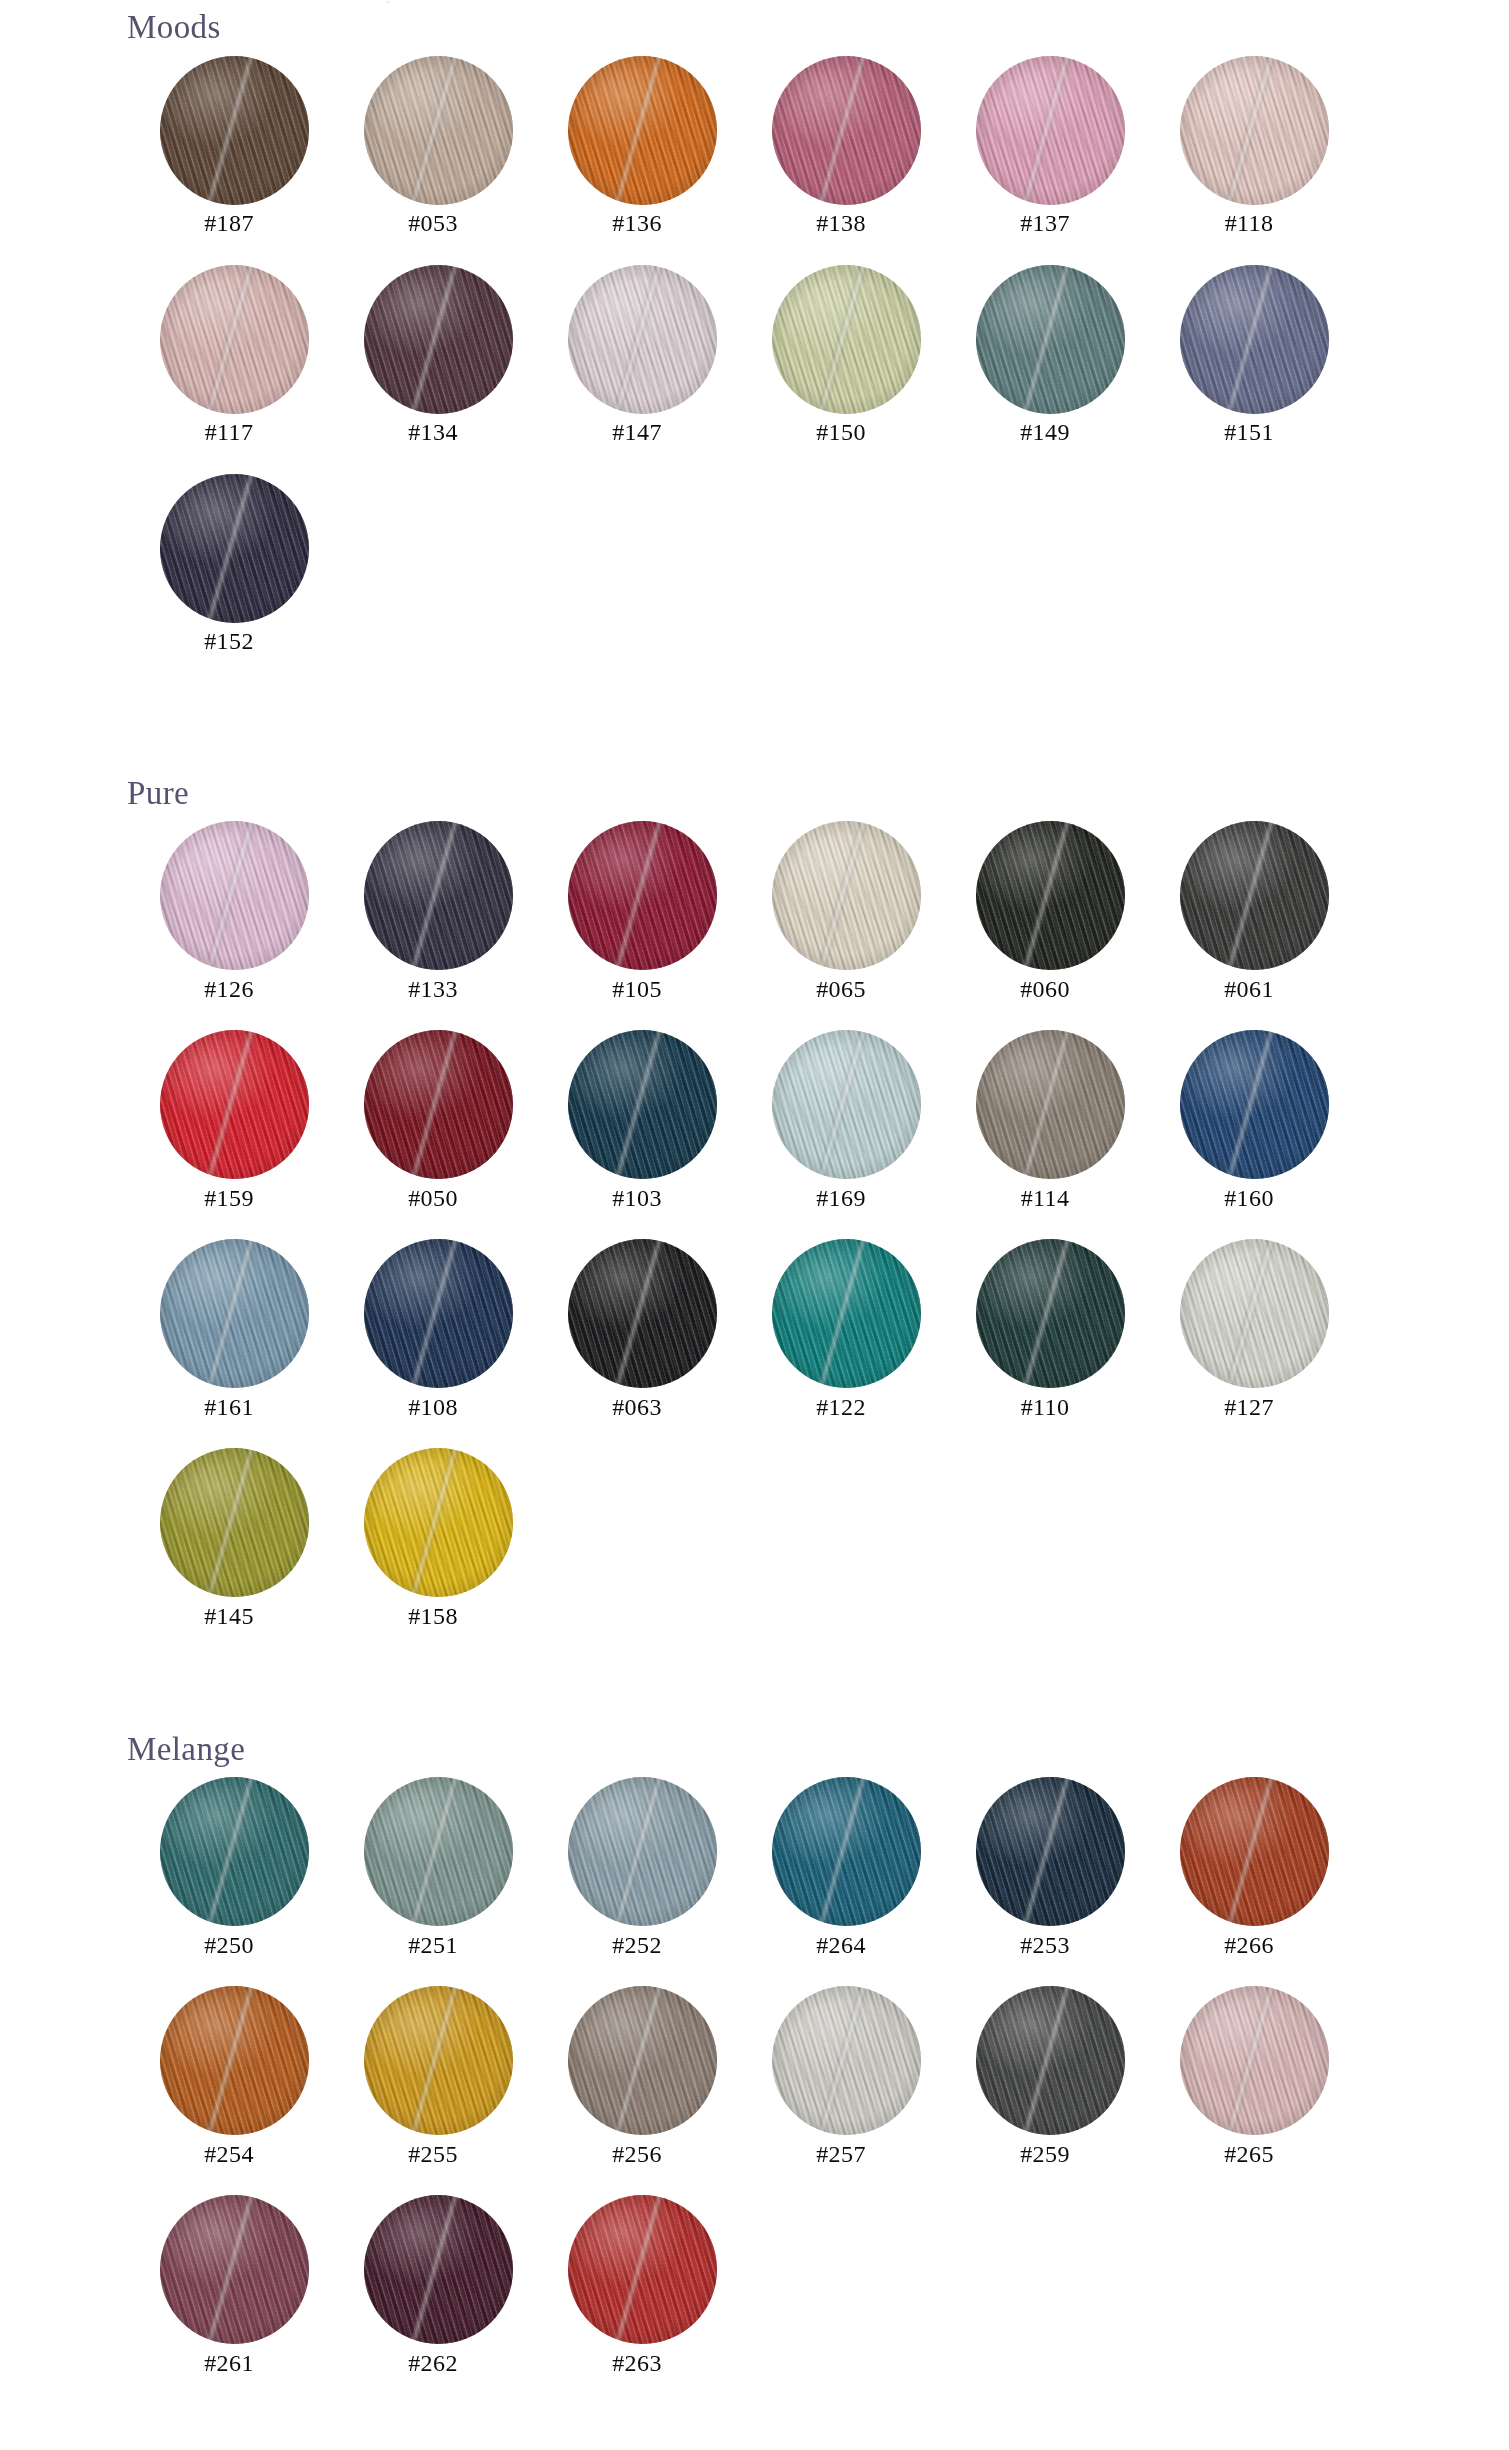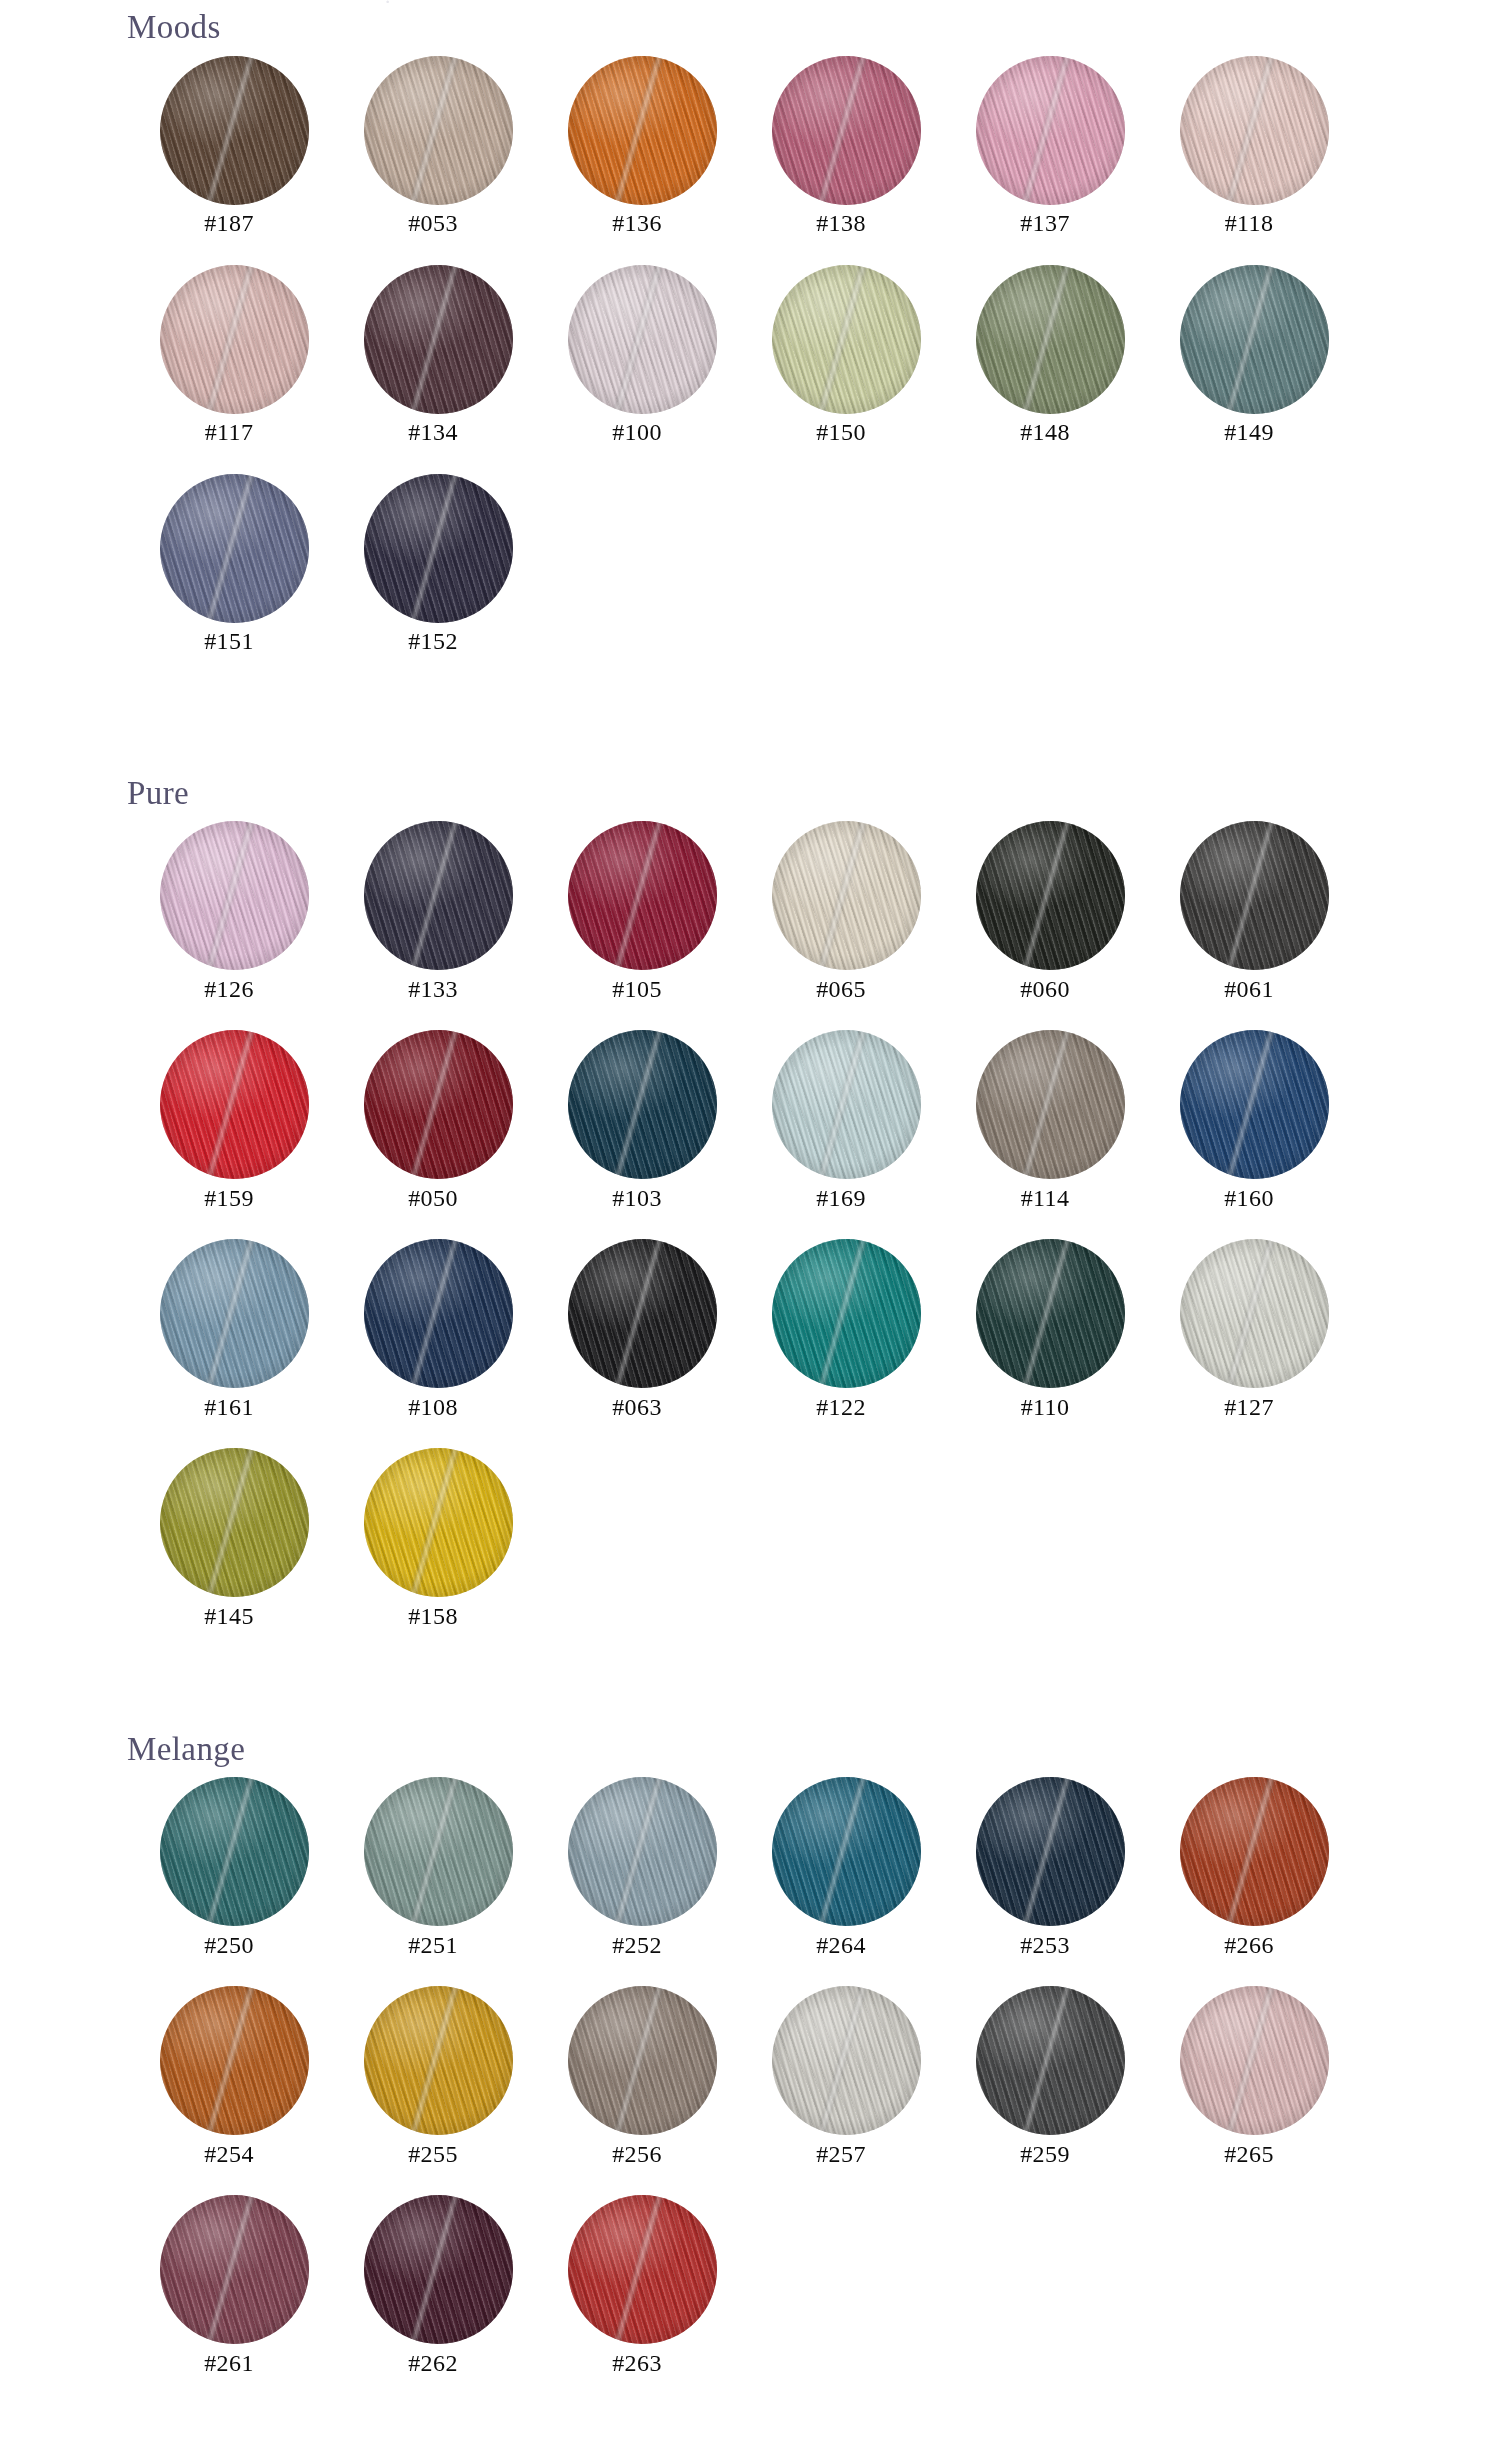--- a/index.html
+++ b/index.html
@@ -234,47 +234,34 @@
             <div class="ball-wrap">
               <div class="ball">
                 <div class="base" style="background: rgb(221, 208, 213);"></div>
                 <div class="threads"></div>
                 <div class="threads2"></div>
                 <div class="seam"></div>
                 <div class="sheen"></div>
                 <div class="edge"></div>
               </div>
             </div>
-            <div class="code">#100</div>
+            <div class="code">#147</div>
           </div>
           <div class="swatch">
             <div class="ball-wrap">
               <div class="ball">
                 <div class="base" style="background: rgb(204, 209, 163);"></div>
                 <div class="threads"></div>
                 <div class="threads2"></div>
                 <div class="seam"></div>
                 <div class="sheen"></div>
                 <div class="edge"></div>
               </div>
             </div>
             <div class="code">#150</div>
-          </div>
-          <div class="swatch">
-            <div class="ball-wrap">
-              <div class="ball">
-                <div class="base" style="background: rgb(125, 138, 104);"></div>
-                <div class="threads"></div>
-                <div class="threads2"></div>
-                <div class="seam"></div>
-                <div class="sheen"></div>
-                <div class="edge"></div>
-              </div>
-            </div>
-            <div class="code">#148</div>
           </div>
           <div class="swatch">
             <div class="ball-wrap">
               <div class="ball">
                 <div class="base" style="background: rgb(94, 125, 127);"></div>
                 <div class="threads"></div>
                 <div class="threads2"></div>
                 <div class="seam"></div>
                 <div class="sheen"></div>
                 <div class="edge"></div>

